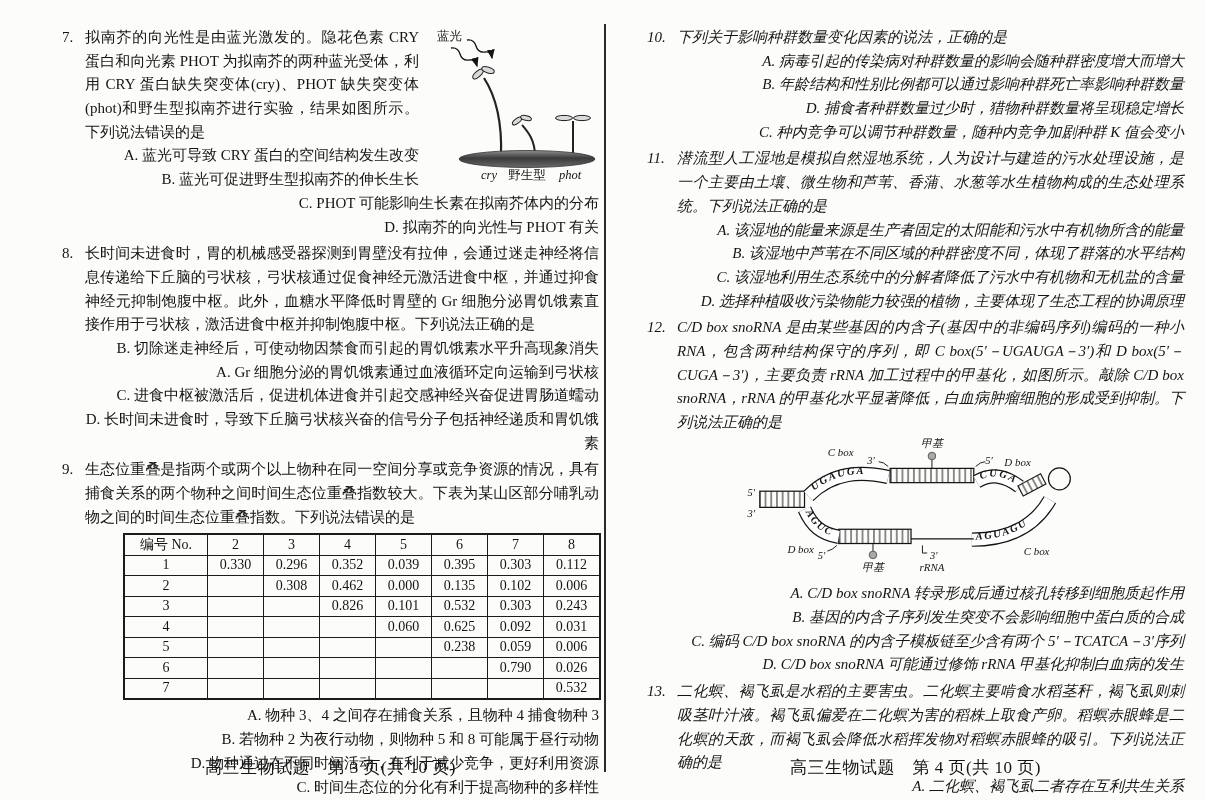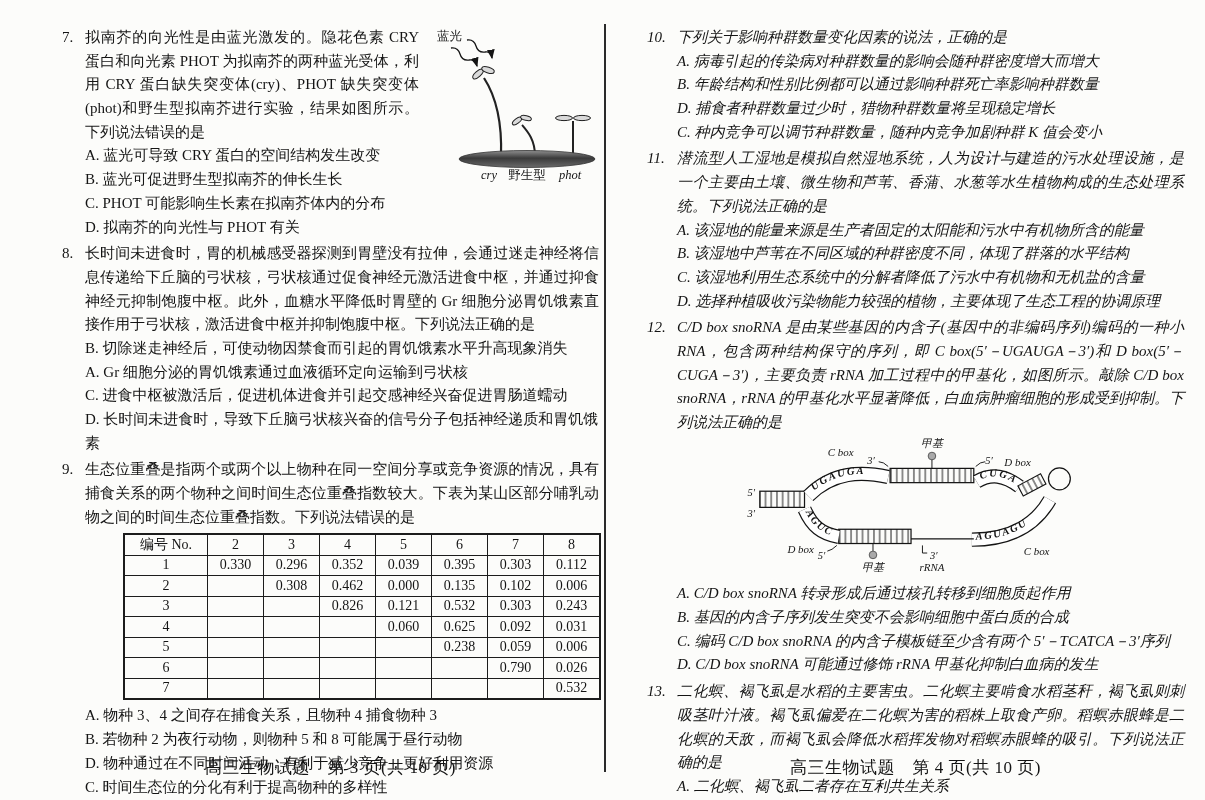--- a/index.html
+++ b/index.html
@@ -10,21 +10,21 @@
     overflow:hidden;
   }
   .divider{position:absolute;left:604px;top:24px;width:1.5px;height:748px;background:#2a2a2a;}
   .page{position:absolute;top:26px;height:766px;font-size:15px;line-height:1.58;}
   .page-left{left:62px;width:537px;}
   .page-right{left:647px;width:537px;}
   .q{position:relative;padding-left:23px;margin-bottom:3px;}
   .page-right .q{padding-left:30px;font-style:italic;}
   .q .num{position:absolute;left:0;top:0;}
   .stem{text-align:justify;}
-  .opt{text-align:left;}
+  .opt{text-align:right;}
   .q7fig{float:right;margin:0 0 2px 8px;}
   .tablewrap{margin:4px 0 4px 38px;}
   table.niche{border-collapse:collapse;border:2px solid #1c1c1c;font-size:14px;}
   table.niche td{border:1px solid #1c1c1c;text-align:center;height:19.5px;min-width:47px;padding:0 4px;line-height:1.2;}
   table.niche td:first-child{min-width:74px;margin-left:14px;}
   .fig12wrap{margin:2px 0 2px 68px;}
   .footer{position:absolute;bottom:10px;left:0;width:100%;text-align:center;font-size:17px;letter-spacing:.5px;}
   svg text{font-family:"Liberation Serif","DejaVu Serif",serif;fill:#141414;}
   .seq{font-weight:bold;letter-spacing:2px;font-size:11px;}
 </style>
@@ -130,21 +130,21 @@
                 <td>0.000</td>
                 <td>0.135</td>
                 <td>0.102</td>
                 <td>0.006</td>
               </tr>
           <tr>
                 <td>3</td>
                 <td></td>
                 <td></td>
                 <td>0.826</td>
-                <td>0.121</td>
+                <td>0.101</td>
                 <td>0.532</td>
                 <td>0.303</td>
                 <td>0.243</td>
               </tr>
           <tr>
                 <td>4</td>
                 <td></td>
                 <td></td>
                 <td></td>
                 <td>0.060</td>

